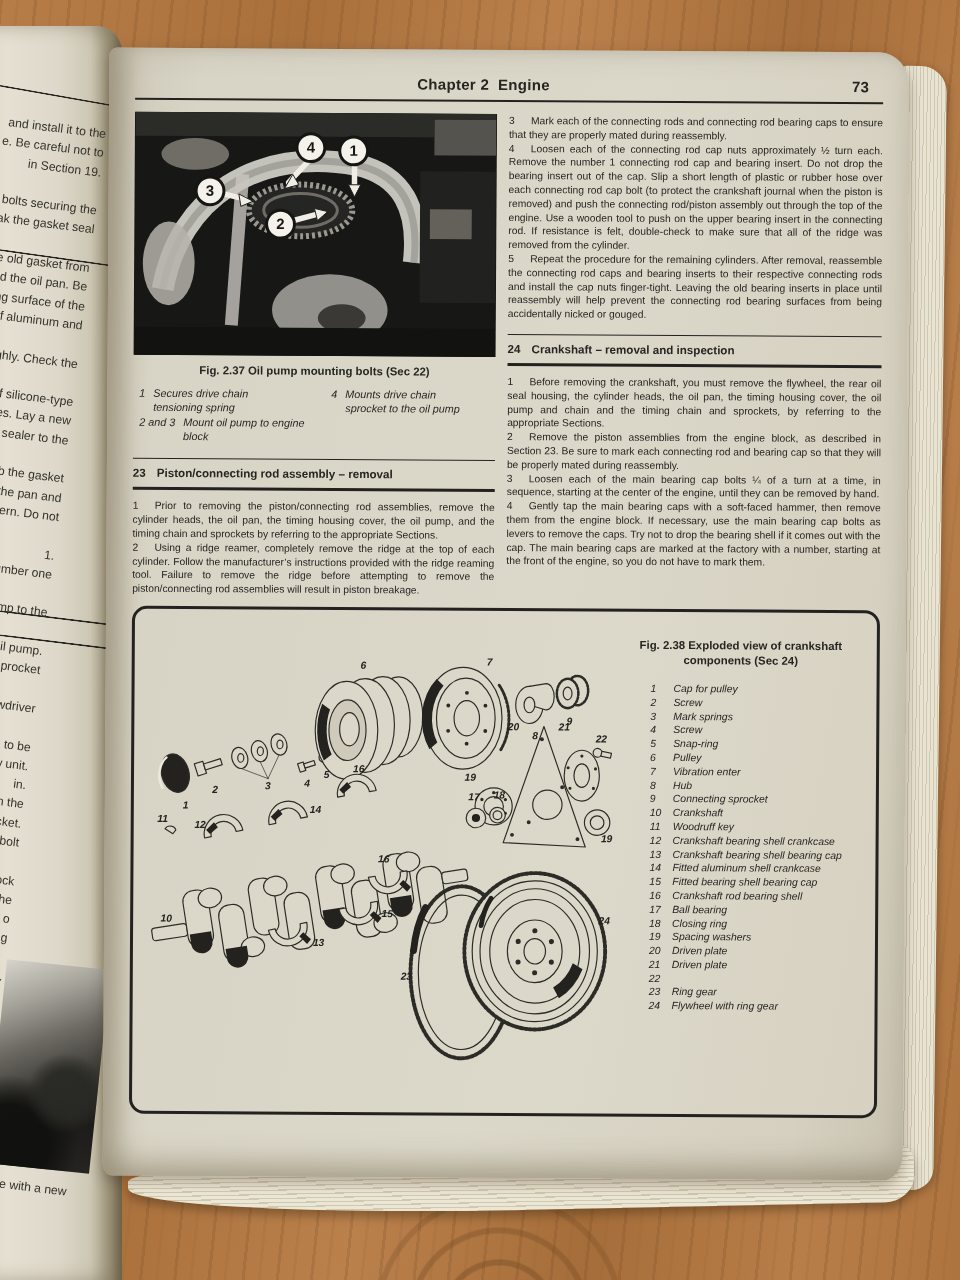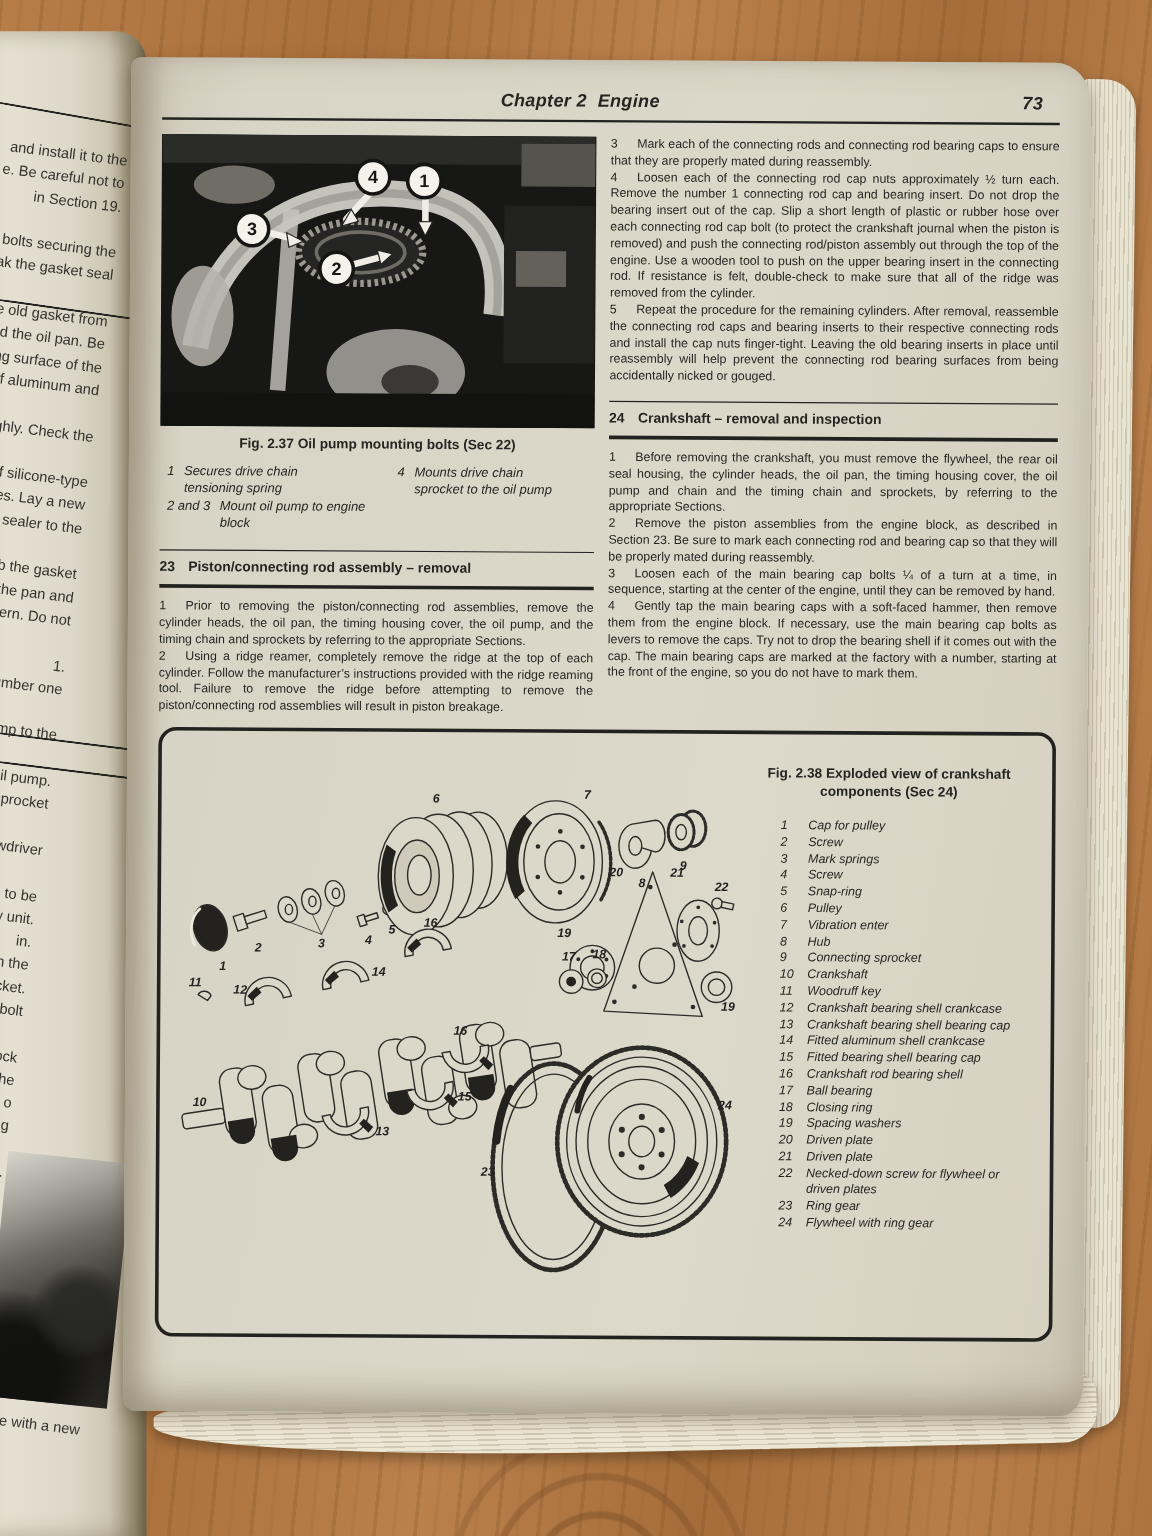--- a/index.html
+++ b/index.html
@@ -36,22 +36,22 @@
     background:repeating-linear-gradient(180deg,#ece6d4 0 3px,#cfc8b2 3px 4.2px);
     border-radius:40% 18px 30px 50%/22px 16px 26px 30px;box-shadow:0 6px 10px rgba(70,48,24,.45);}
   
   .page-right{position:absolute;left:106px;top:50px;width:800px;height:1128px;transform:rotate(.35deg);
     background:linear-gradient(100deg,#cdc8b8 0%,#d9d5c6 10%,#dcd8c9 55%,#d5d0c0 88%,#c8c2b0 100%);
     border-radius:8px 30px 20px 10px/8px 34px 26px 12px;
     box-shadow:inset 16px 0 26px rgba(95,80,50,.38), inset 0 -18px 26px rgba(95,80,50,.22), inset 0 10px 18px rgba(255,255,250,.25), 0 5px 14px rgba(60,40,18,.35);
     color:#262522;}
   .content{padding:26px 26px 0 26px;}
   .hdr{display:flex;align-items:baseline;font-weight:bold;font-size:15px;letter-spacing:.3px;}
-  .hdr .chapter{margin-left:282px;font-style:italic;}
-  .hdr .pageno{margin-left:auto;margin-right:14px;font-style:italic;}
+  .hdr .chapter{margin-left:282px;}
+  .hdr .pageno{margin-left:auto;margin-right:14px;}
   .hdr-rule{border-top:2.3px solid #232220;margin-top:7px;}
   .cols{display:flex;gap:12px;margin-top:12px;}
   .colL{width:362px;flex:none;}
   .colR{width:374px;flex:none;}
   .para{margin:0;font-size:10.3px;line-height:13.8px;text-align:justify;}
   .para .pnum{display:inline-block;width:22px;font-size:10.3px;}
   .sechead{border-top:1.6px solid #232220;border-bottom:3px solid #232220;margin-top:13px;margin-bottom:9px;
     padding:7px 0 8px;display:flex;font-weight:bold;font-size:11.6px;}
   .sechead .snum{width:24px;flex:none;}
   
@@ -556,21 +556,20 @@
                 <span class="ftxt">Driven plate</span>
               </div>
 
               <div class="fitem">
                 <span class="fnum">21</span>
                 <span class="ftxt">Driven plate</span>
               </div>
 
               <div class="fitem">
                 <span class="fnum">22</span>
-                <span class="ftxt">Necked-down screw for flywheel or driven plates</span>
               </div>
 
               <div class="fitem">
                 <span class="fnum">23</span>
                 <span class="ftxt">Ring gear</span>
               </div>
 
               <div class="fitem">
                 <span class="fnum">24</span>
                 <span class="ftxt">Flywheel with ring gear</span>

